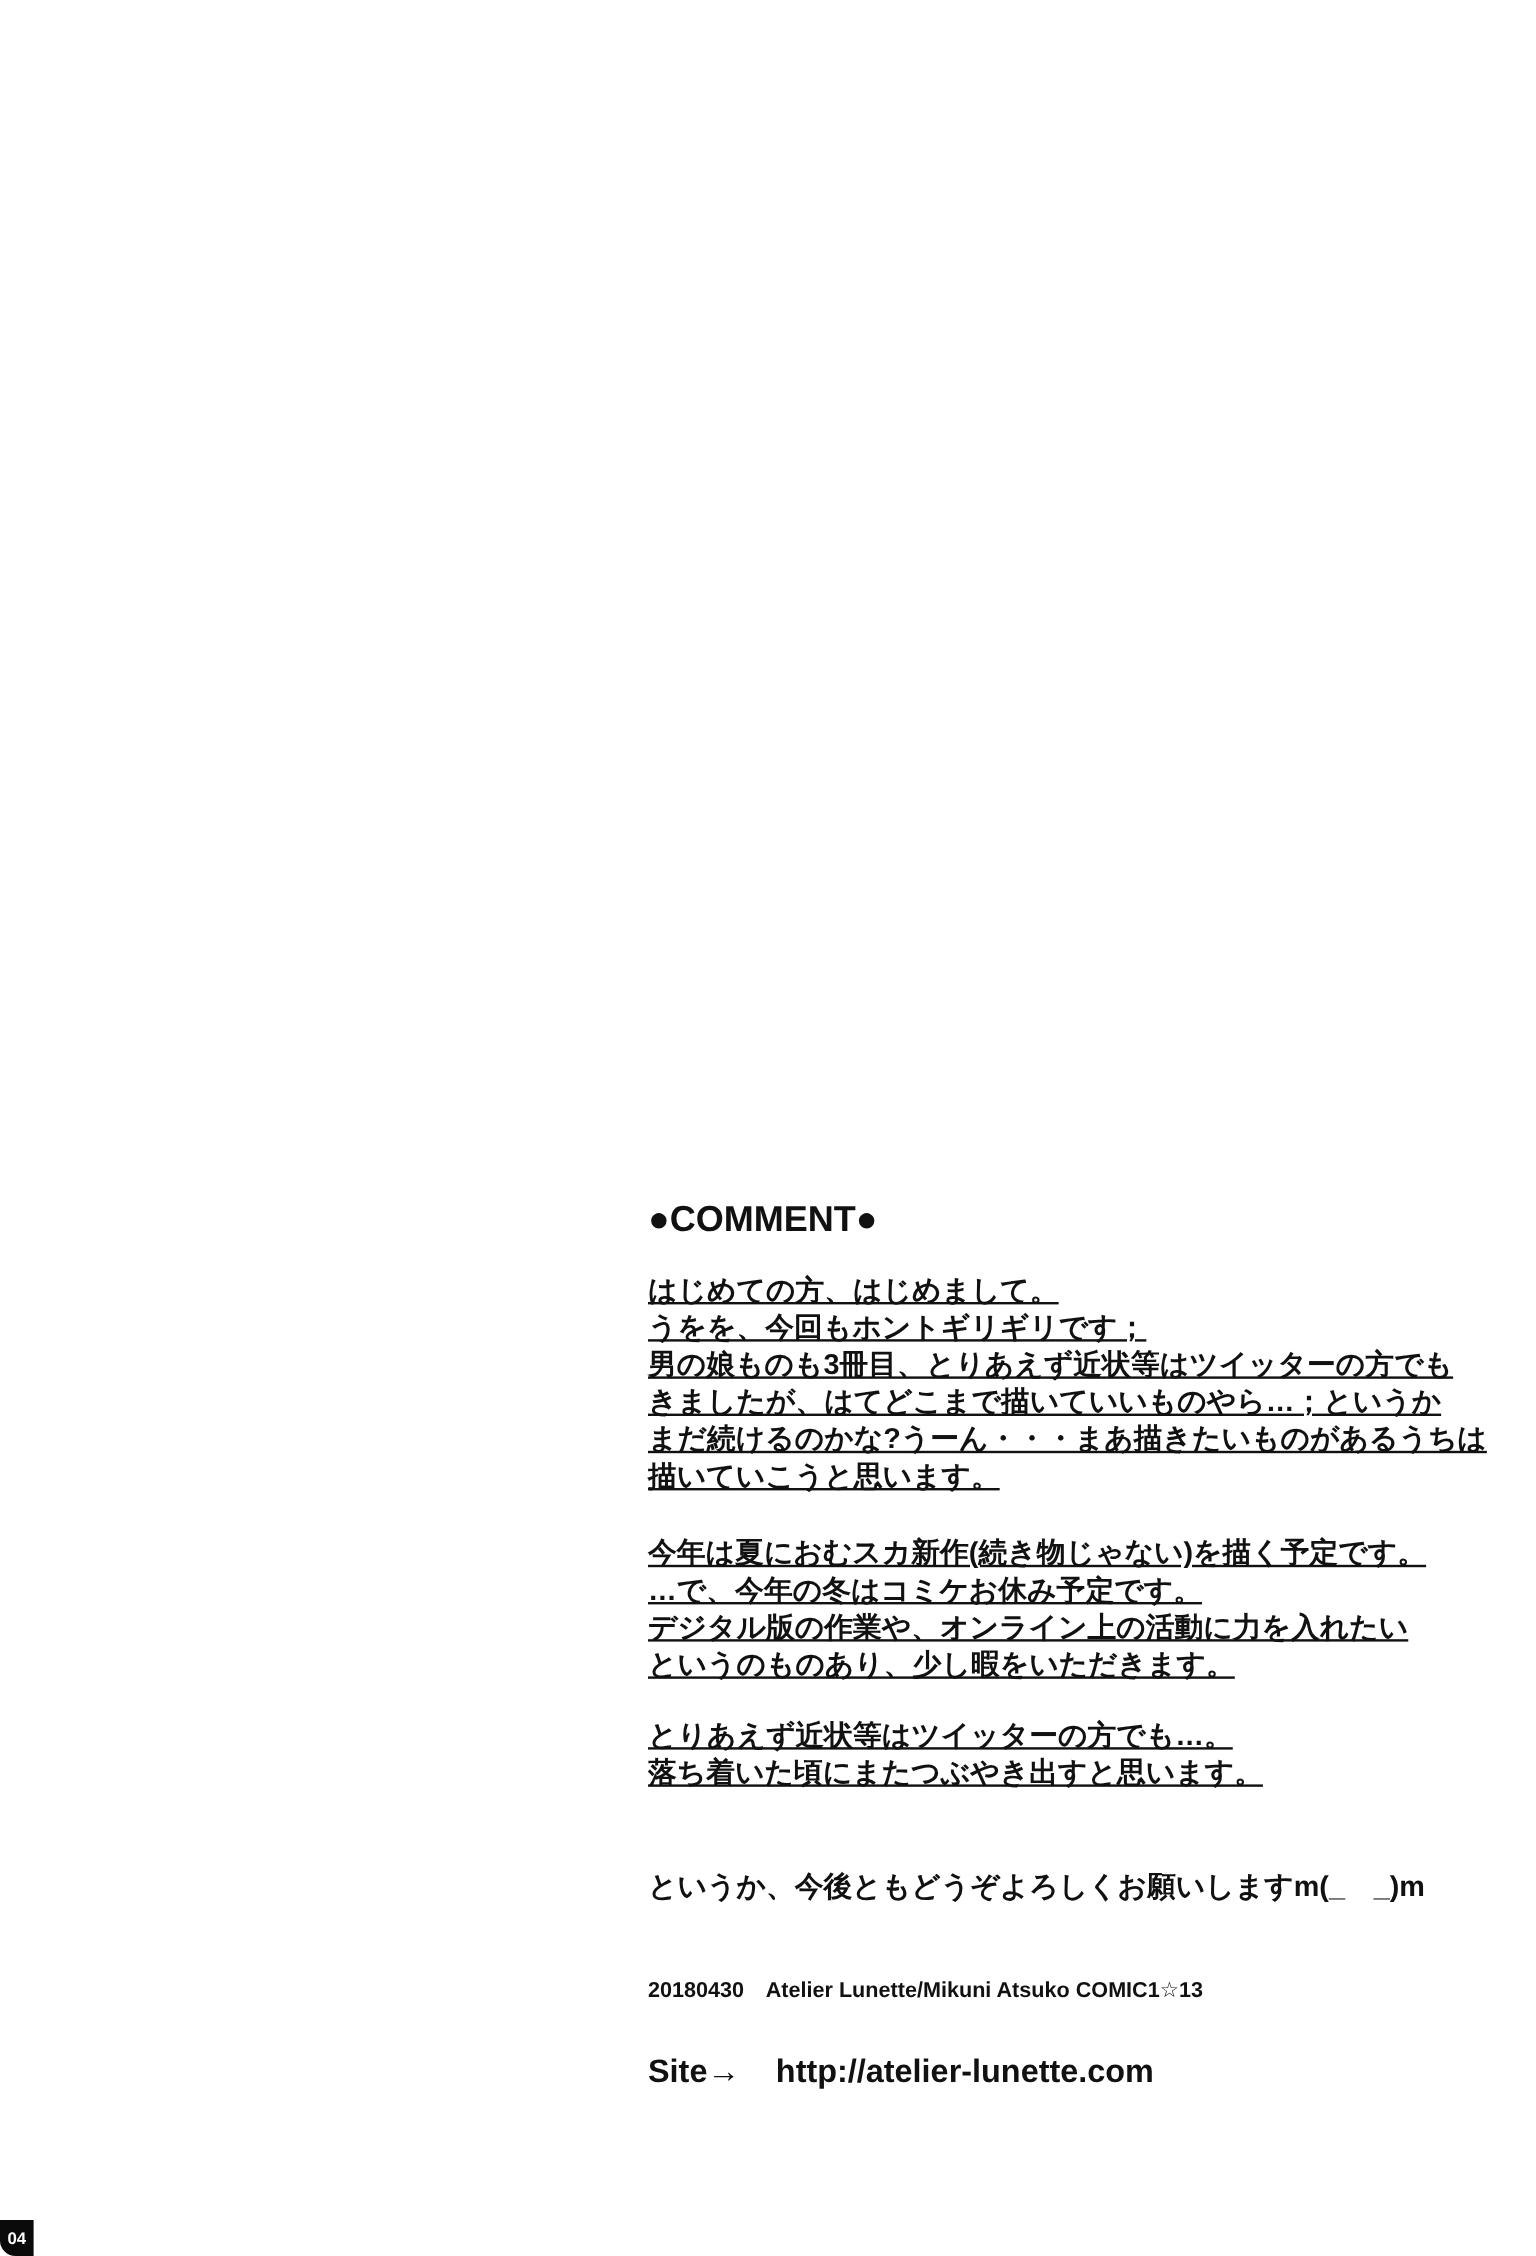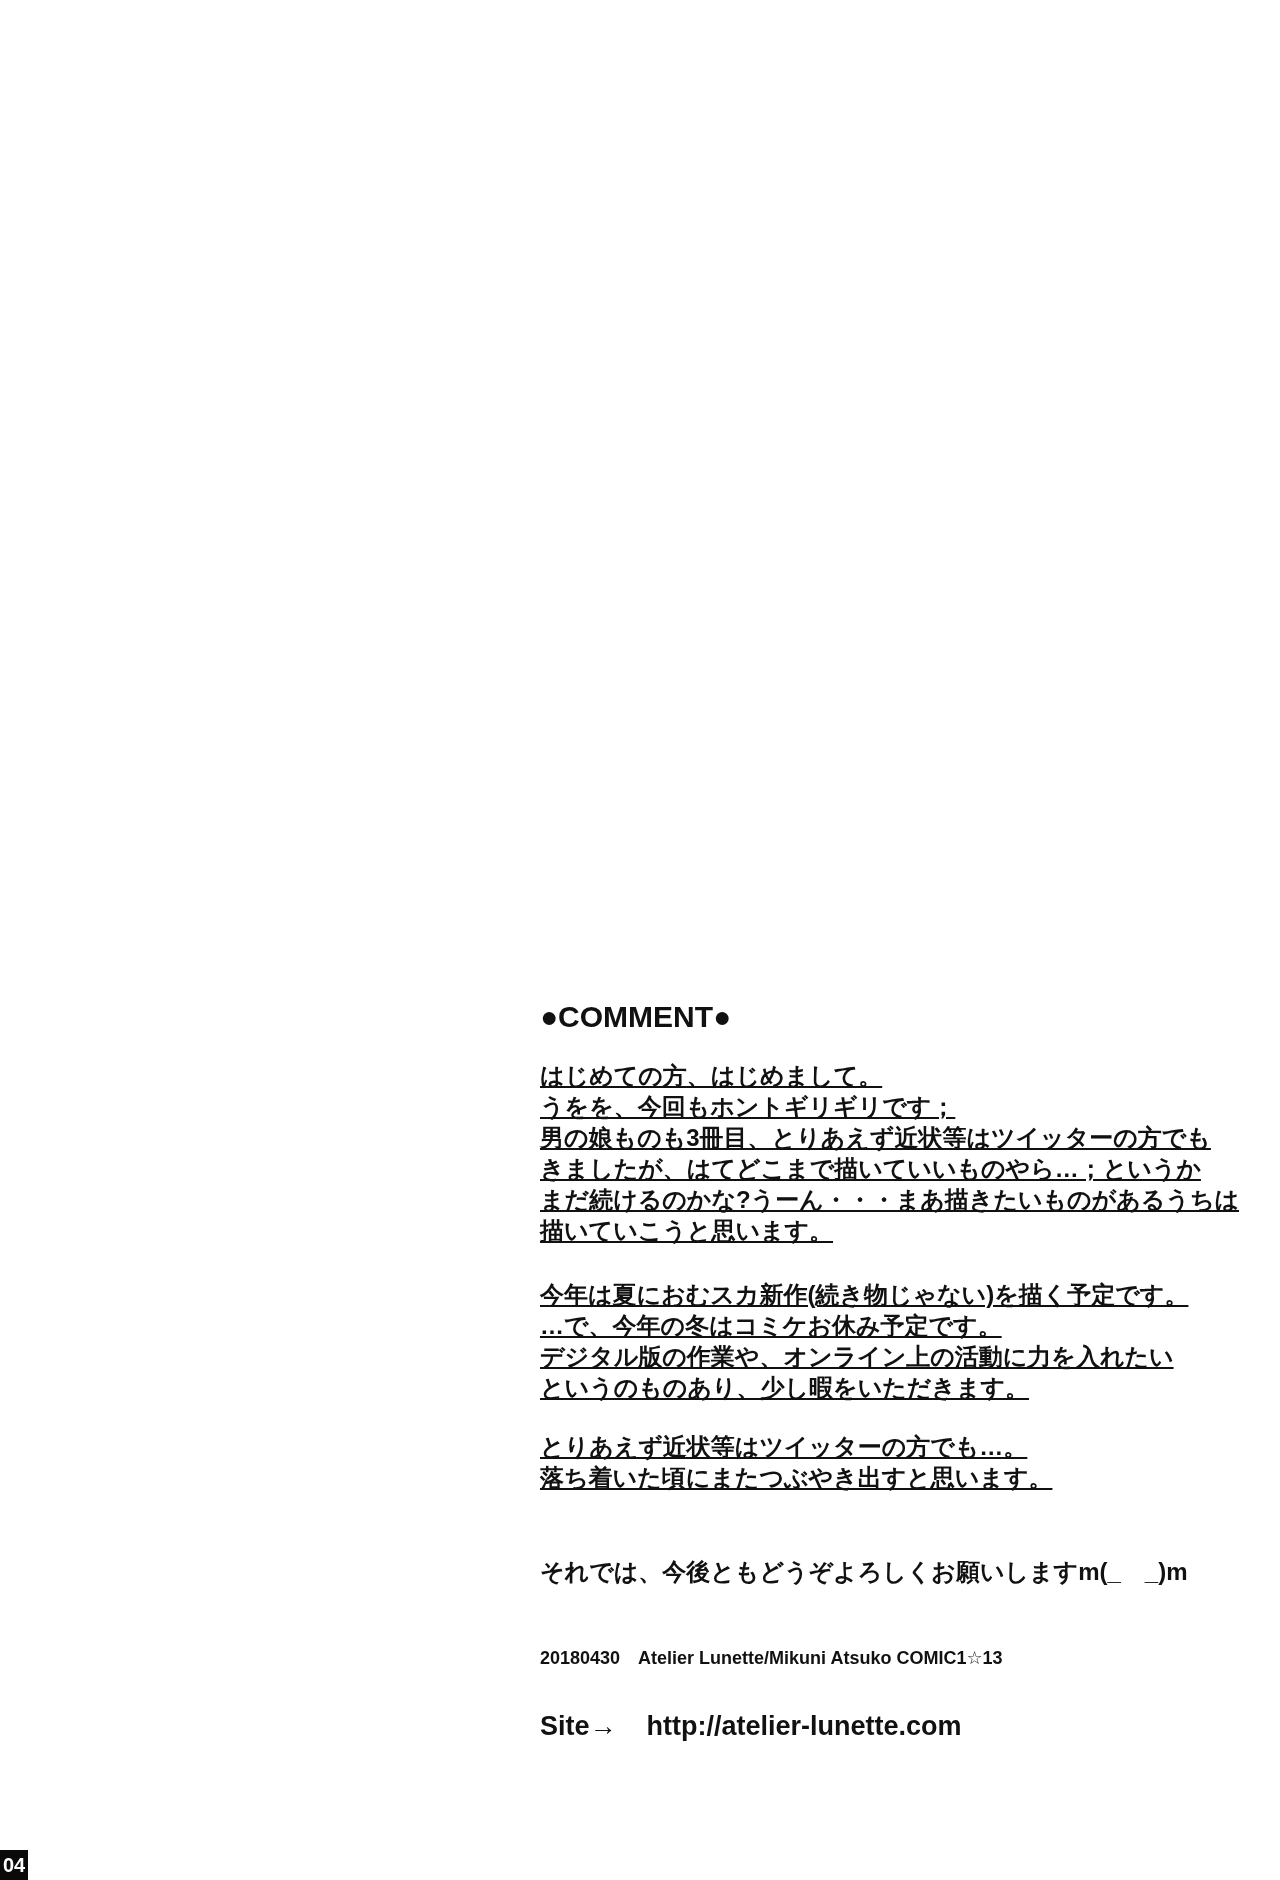--- a/index.html
+++ b/index.html
@@ -6,20 +6,21 @@
   html, body { background: #ffffff; }
   .page {
     position: relative;
     width: 1280px;
     height: 1880px;
     background: #ffffff;
     overflow: hidden;
     font-family: "Liberation Sans", "DejaVu Sans", sans-serif;
     font-weight: bold;
     color: #111111;
+    border-radius: 13px;
   }
   .abs { position: absolute; white-space: nowrap; }
   .comment-header {
     left: 540px; top: 1000px;
     font-size: 30px;
     letter-spacing: 0px;
   }
   .para {
     left: 540px;
     font-size: 24px;
@@ -42,21 +43,21 @@
     font-size: 27px;
     line-height: 34px;
   }
   .links .value { margin-left: 30px; }
   .page-number-badge {
     position: absolute;
     left: 0; top: 1850px;
     width: 28px; height: 30px;
     background: #0a0a0a;
     color: #ffffff;
-    font-size: 20px;
+    font-size: 14px;
     line-height: 30px;
     text-align: center;
   }
 </style>
 </head>
 <body>
 
 <div class="page">
 
   <div class="abs comment-header">●COMMENT●</div>
@@ -75,21 +76,21 @@
     <div>…で、今年の冬はコミケお休み予定です。</div>
     <div>デジタル版の作業や、オンライン上の活動に力を入れたい</div>
     <div>というのものあり、少し暇をいただきます。</div>
   </div>
 
   <div class="abs para para-3">
     <div>とりあえず近状等はツイッターの方でも…。</div>
     <div>落ち着いた頃にまたつぶやき出すと思います。</div>
   </div>
 
-  <div class="abs closing-line">それでは、今後ともどうぞよろしくお願いしますm(_　_)m</div>
+  <div class="abs closing-line">というか、今後ともどうぞよろしくお願いしますm(_　_)m</div>
 
   <div class="abs credit-line">20180430　Atelier Lunette/Mikuni Atsuko COMIC1☆13</div>
 
   <div class="abs links">
     <div>
       <span>Site→</span><span class="value">http://atelier-lunette.com</span>
     </div>
   </div>
 
   <div class="page-number-badge">04</div>

